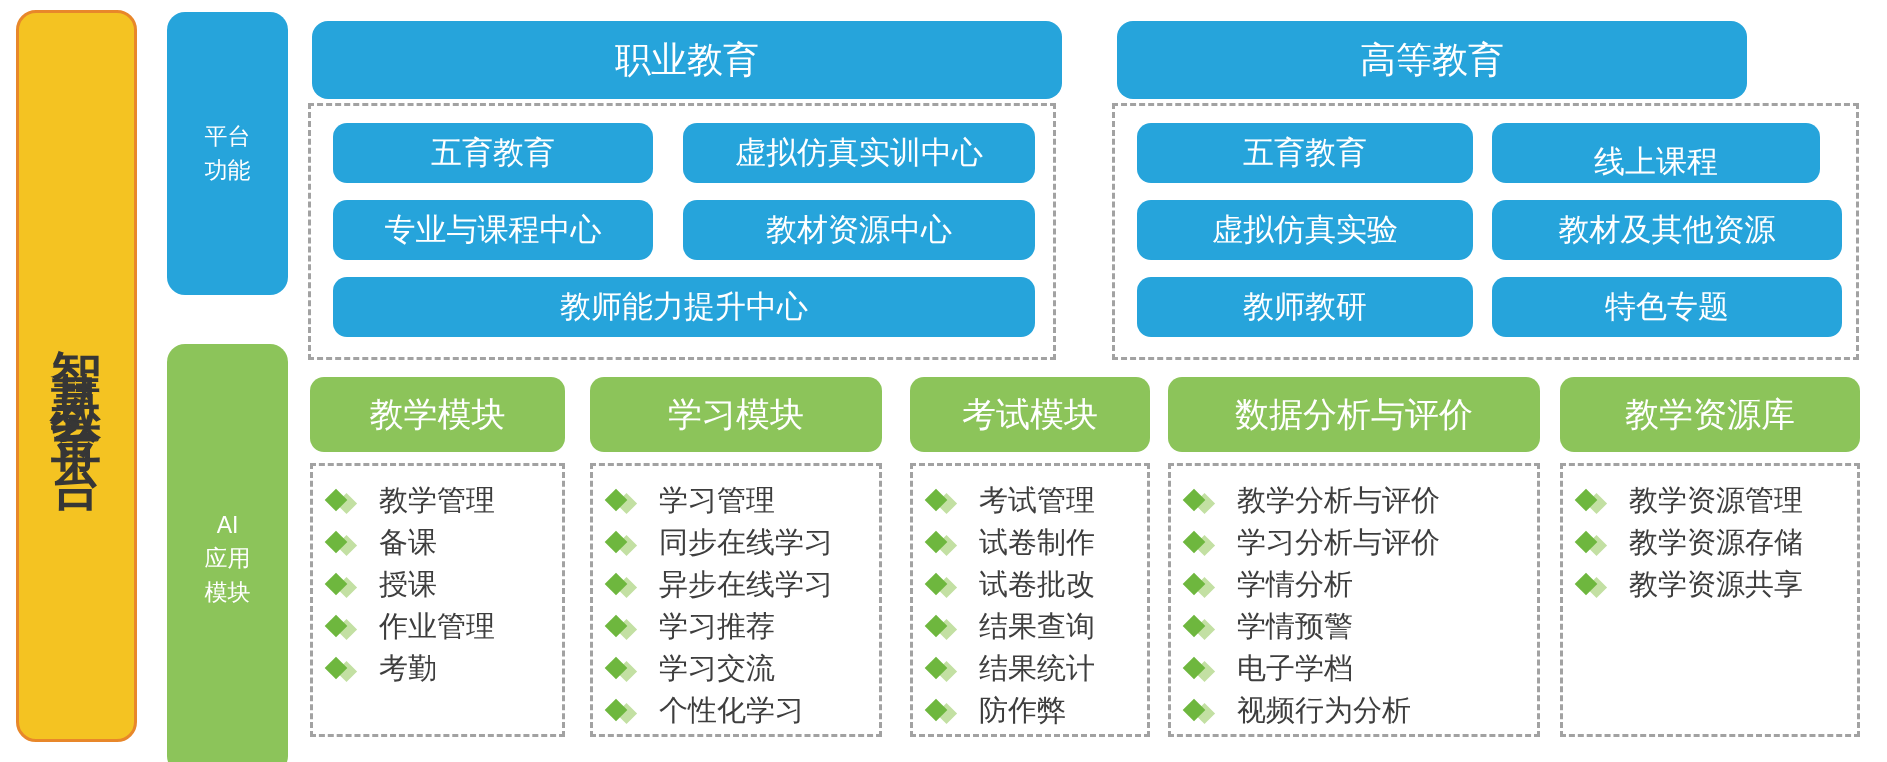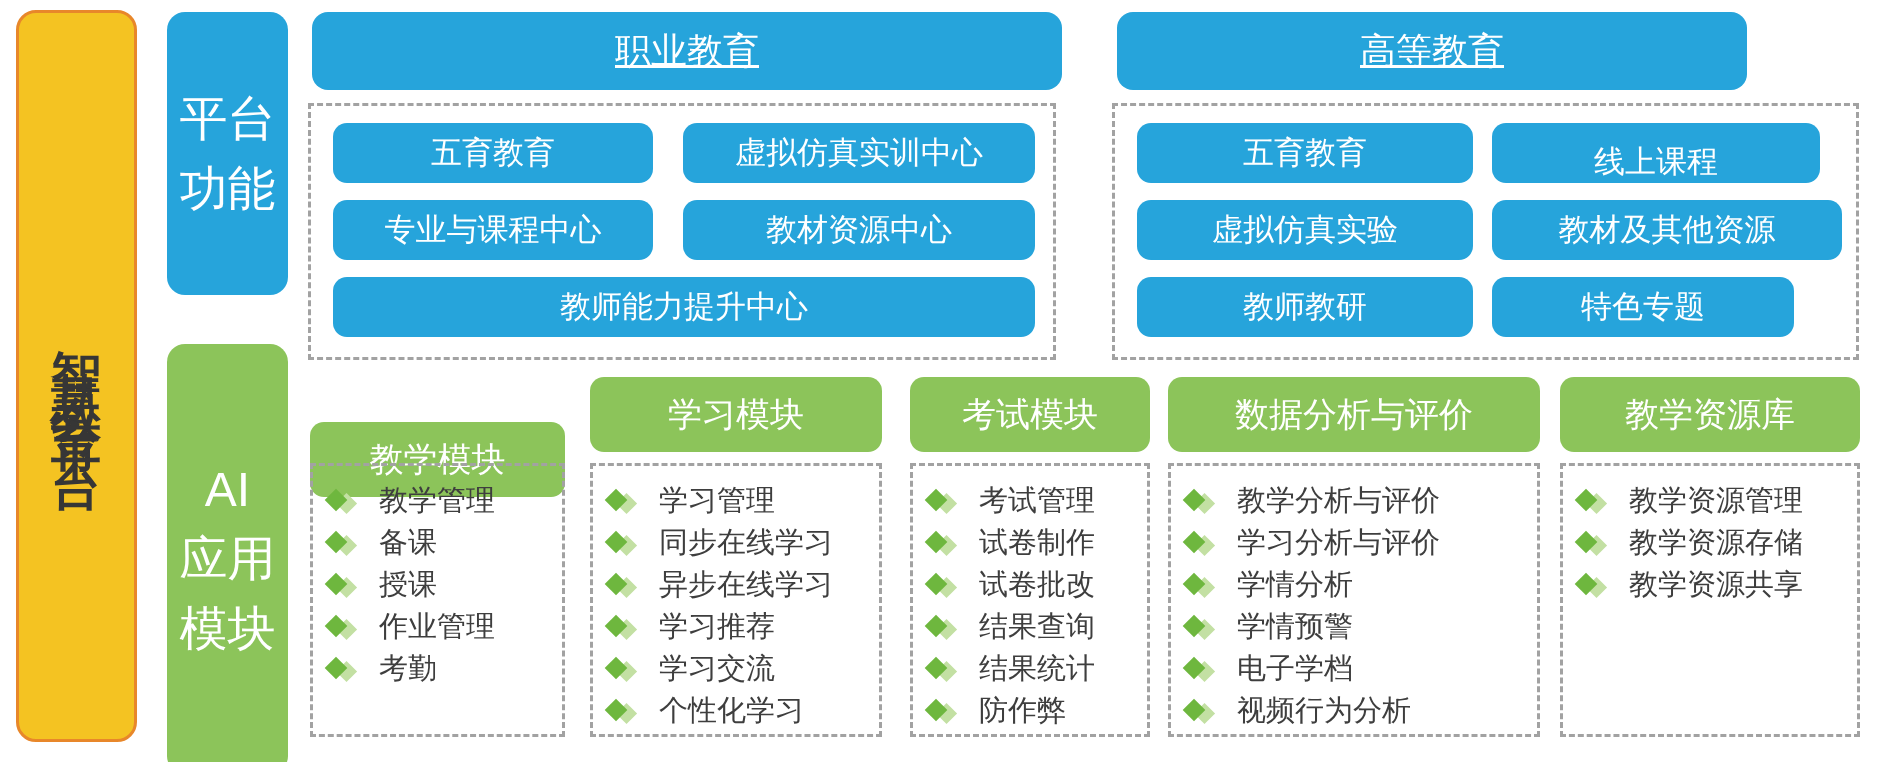--- a/index.html
+++ b/index.html
@@ -10,29 +10,29 @@
   
   .ybar { position:absolute; left:16px; top:10px; width:121px; height:732px;
           background:#F4C322; border:3px solid #E8872A; border-radius:20px;
           display:flex; align-items:center; justify-content:center; }
   .ytext { writing-mode:vertical-rl; text-orientation:upright; font-size:50px; font-weight:700;
            color:#363636; letter-spacing:22px; line-height:1; }
 
   
   .side-label { position:absolute; left:167px; width:121px; border-radius:18px;
                 display:flex; align-items:center; justify-content:center;
-                color:#ffffff; font-size:48px; font-weight:500; text-align:center;
+                color:#ffffff; font-size:23px; font-weight:500; text-align:center;
                 white-space:pre-line; line-height:1.45; }
   .side-blue  { top:12px;  height:283px; background:#26A4DB; }
   .side-green { top:308px; height:430px; background:#8CC45A;margin-top:36px; }
 
   
-  .hdr { position:absolute; top:12px; height:78px; background:#26A4DB; border-radius:16px;
+  .hdr { position:absolute; top:21px; height:78px; background:#26A4DB; border-radius:16px;
          display:flex; align-items:center; justify-content:center;
-         color:#ffffff; font-size:36px; font-weight:500;text-decoration:underline; }
+         color:#ffffff; font-size:36px; font-weight:500; }
   .dashbox-top { position:absolute; top:103px; height:257px; border:3px dashed #A2A2A2; }
   .pill { position:absolute; height:60px; background:#26A4DB; border-radius:14px;
           display:flex; align-items:center; justify-content:center;
           color:#ffffff; font-size:31px; font-weight:500; }
 
   
   .ghdr { position:absolute; top:377px; height:75px; background:#8CC45A; border-radius:14px;
           display:flex; align-items:center; justify-content:center;
           color:#ffffff; font-size:34px; font-weight:500; }
   .dashbox-bot { position:absolute; top:463px; height:274px; border:3px dashed #A2A2A2;
@@ -98,26 +98,26 @@
     </div>
     <div class="pill" style="left:22px;  top:94px;  width:336px;">
       <span>虚拟仿真实验</span>
     </div>
     <div class="pill" style="left:377px; top:94px;  width:350px;">
       <span>教材及其他资源</span>
     </div>
     <div class="pill" style="left:22px;  top:171px; width:336px;">
       <span>教师教研</span>
     </div>
-    <div class="pill" style="left:377px; top:171px; width:302px;">
+    <div class="pill" style="left:377px; top:171px; width:350px;">
       <span>特色专题</span>
     </div>
   </div>
 
-  <div class="ghdr" style="left:310px; width:255px;margin-top:45px;">
+  <div class="ghdr" style="left:310px; width:255px;">
     <span>教学模块</span>
   </div>
   <div class="dashbox-bot" style="left:310px; width:255px;">
     <div class="item">
       <span class="bullet">
           <i class="dl"></i>
           <i class="dd"></i>
         </span>
       <span class="item-label">教学管理</span>
     </div>

